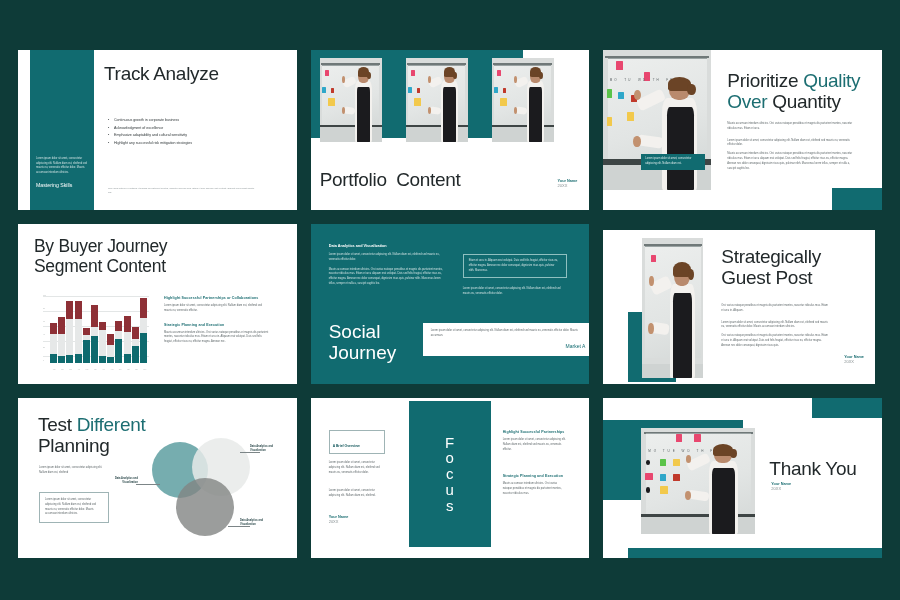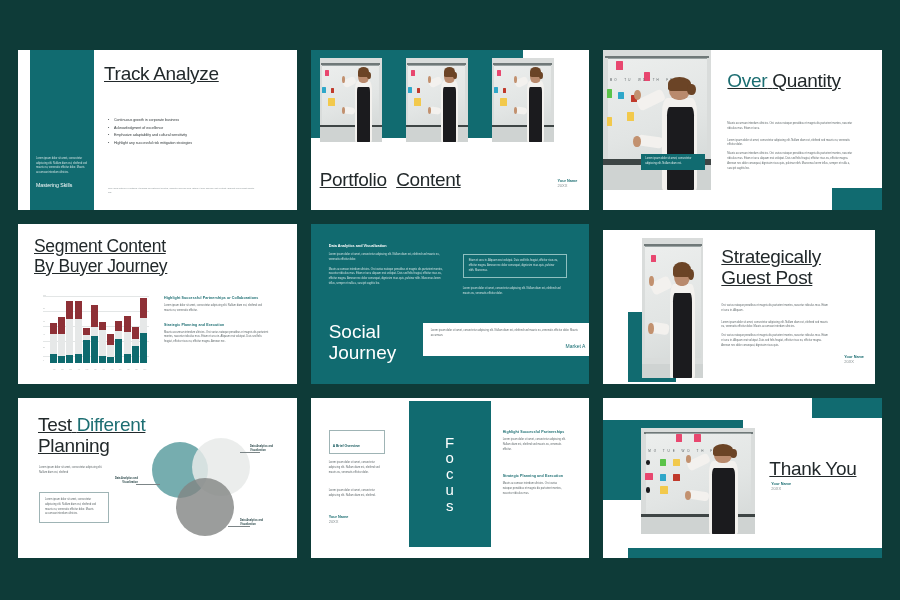--- a/index.html
+++ b/index.html
@@ -16,21 +16,21 @@
     grid-template-columns:repeat(3, 1fr);
     grid-template-rows:repeat(3, 1fr);
     gap:14px 14px;
   }
   .slide {
     position:relative;
     background:#ffffff;
     overflow:hidden;
   }
   
-  .h1 { font-size:19px; line-height:1.12; color:#22292b; font-weight:400; letter-spacing:-0.3px;text-decoration:underline; }
+  .h1 { font-size:19px; line-height:1.12; color:#22292b; font-weight:400; letter-spacing:-0.3px; }
   .h1 .acc { color:#1C6E72; }
   .tiny { font-size:2.6px; line-height:1.85; color:#5d6668; }
   .tiny.w { color:#cfe2e2; }
   .micro { font-size:2.2px; line-height:1.9; color:#8b9496; }
   .lbl-teal { font-size:3.6px; color:#1C6E72; font-weight:700; letter-spacing:.1px; }
   .lbl-dark { font-size:3.6px; color:#14585c; font-weight:700; }
   .name { font-size:3.8px; color:#1C6E72; font-weight:700; }
   .year { font-size:4px; color:#868f91; }
   .deepteal-bg { background:#0E3B38; }
 
@@ -224,36 +224,40 @@
         <div class="head"></div>
         <div class="hair"></div>
         <div class="bun"></div>
       </div>
     </div>
     <div class="capbox" style="left:38px;top:104px;width:64px;">
       <div class="tiny">Lorem ipsum dolor sit amet, consectetur adipiscing elit. Nullam diam est.</div>
     </div>
     <div style="position:absolute;left:124px;top:20px;width:140px;">
       <div class="h1">
+        <span>Prioritize</span>
+        <span class="acc">Quality</span>
+      </div>
+      <div class="h1">
         <span class="acc">Over</span>
         <span>Quantity</span>
       </div>
     </div>
     <div style="position:absolute;left:124px;top:72px;width:130px;">
       <div class="tiny">Mauris accumsan interdum ultricies. Orci varius natoque penatibus et magnis dis parturient montes, nascetur ridiculus mus. Etiam et arcu.</div>
       <div class="tiny" style="margin-top:7px;">Lorem ipsum dolor sit amet, consectetur adipiscing elit. Nullam diam est, eleifend sed mauris eu, venenatis efficitur dolor.</div>
       <div class="tiny" style="margin-top:4px;">Mauris accumsan interdum ultricies. Orci varius natoque penatibus et magnis dis parturient montes, nascetur ridiculus mus. Etiam et arcu aliquam erat volutpat. Duis sed felis feugiat, efficitur risus eu, efficitur magna. Aenean nec dolor consequat, dignissim risus quis, pulvinar nibh. Maecenas lorem tellus, semper et nulla a, suscipit sagittis leo.</div>
     </div>
     <div style="position:absolute;right:0;bottom:0;width:50px;height:22px;background:#116B70;"></div>
   </div>
 
   <div class="slide">
     <div style="position:absolute;left:16px;top:13px;width:240px;">
+      <div class="h1" style="font-size:17.5px;">By Buyer Journey</div>
       <div class="h1" style="font-size:17.5px;">Segment Content</div>
-      <div class="h1" style="font-size:17.5px;">By Buyer Journey</div>
     </div>
     <div class="chart" style="position:absolute;left:25px;top:70px;width:106px;height:76px;">
       <div class="grid-l" style="top:2px;"></div>
       <div class="grid-l" style="top:17px;"></div>
       <div class="grid-l" style="top:32px;"></div>
       <div class="grid-l" style="top:47px;"></div>
       <div class="grid-l" style="top:62px;"></div>
       <div class="bars" id="chart-bars">
           <div class="bar">
             <div style="height: 10.72px; background: rgb(142, 48, 54);"></div>

